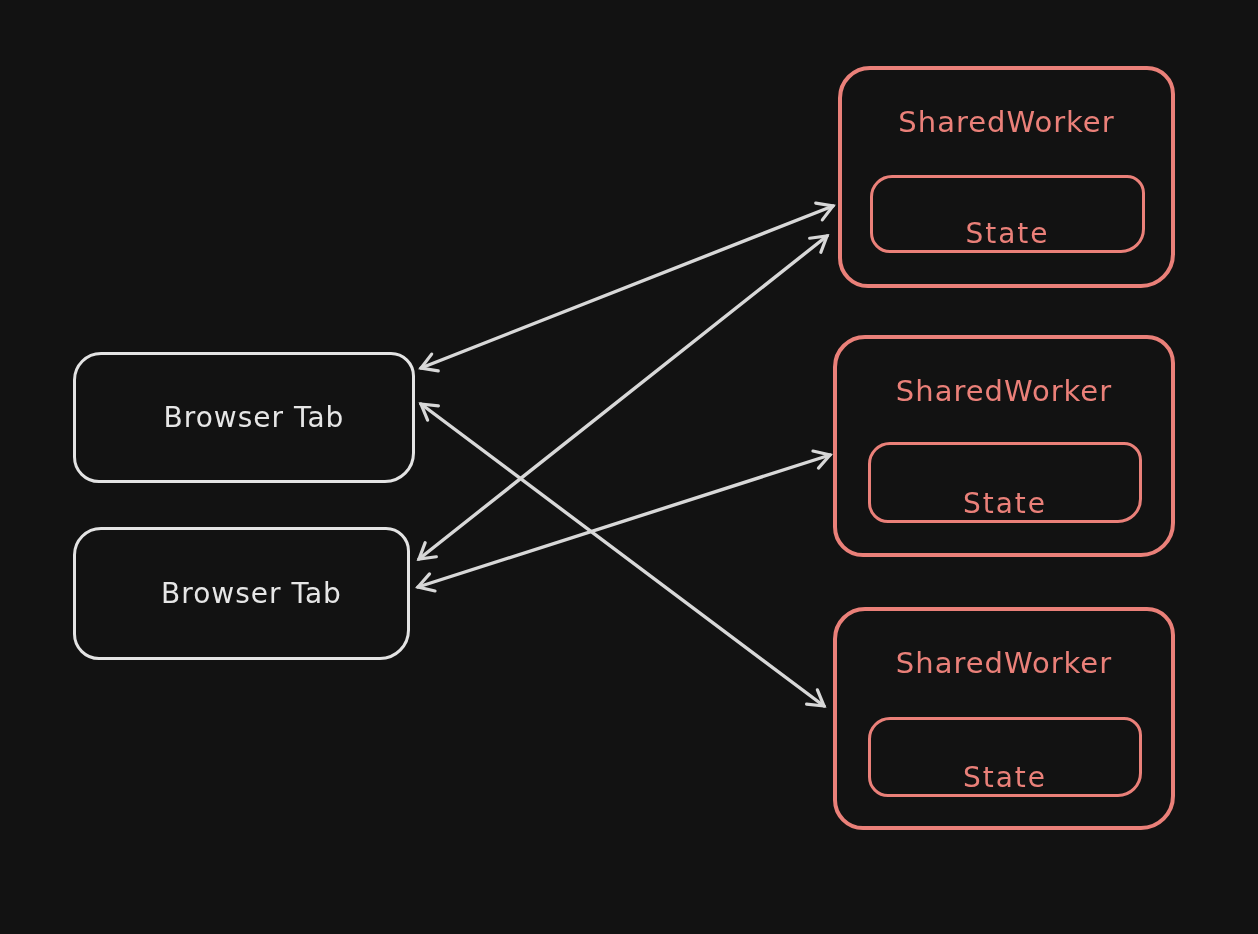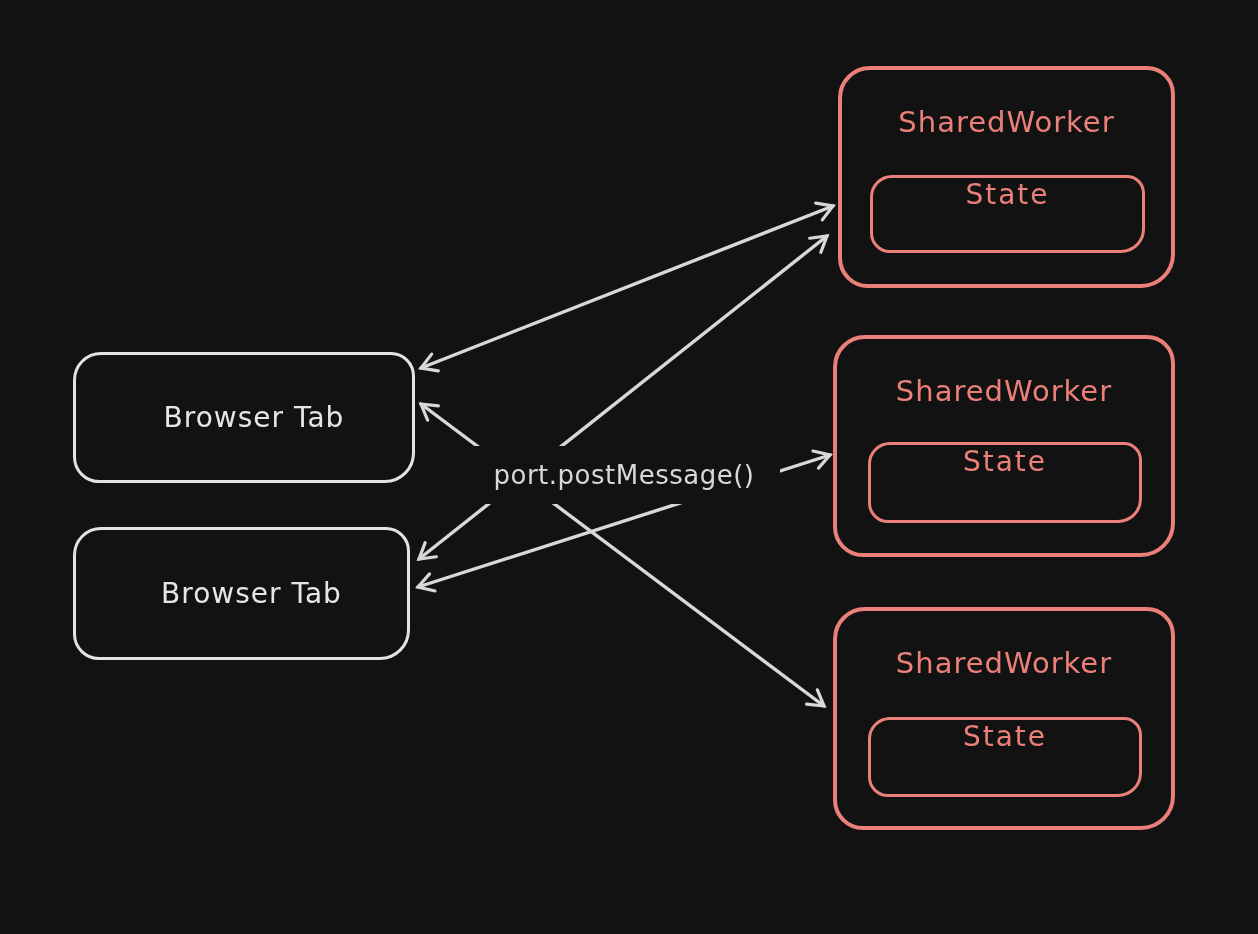--- a/index.html
+++ b/index.html
@@ -33,21 +33,21 @@
   }
   .worker-title{
     position:absolute;left:0;right:0;top:34px;
     text-align:center;font-size:29px;letter-spacing:1px;
     line-height:36px;color:var(--accent);
   }
   .state-box{
     position:absolute;box-sizing:border-box;
     border:3.5px solid var(--accent);
     border-radius:22px 18px 24px 20px;
-    display:flex;align-items:flex-start;justify-content:center;
+    display:flex;align-items:flex-end;justify-content:center;
     font-size:28px;letter-spacing:2px;color:var(--accent);
   }
   #bt1{left:73px;top:332px;width:342px;height:131px;}
   #bt2{left:73px;top:507px;width:337px;height:133px;}
   #sw1{left:838px;top:66px;width:337px;height:222px;}
   #sw2{left:833px;top:335px;width:342px;height:222px;}
   #sw3{left:833px;top:607px;width:342px;height:223px;}
   #sw1 .state-box{left:28px;top:105px;width:275px;height:78px;}
   #sw2 .state-box{left:31px;top:103px;width:274px;height:81px;}
   #sw3 .state-box{left:31px;top:106px;width:274px;height:80px;}
@@ -102,15 +102,14 @@
     </div>
   </div>
 
   <div id="sw3" class="box worker-box">
     <div class="worker-title">SharedWorker</div>
     <div class="state-box">
       <span>State</span>
     </div>
   </div>
 
-  <div id="center-label">port.postMessage()</div>
 
 </div>
 
 </body></html>

